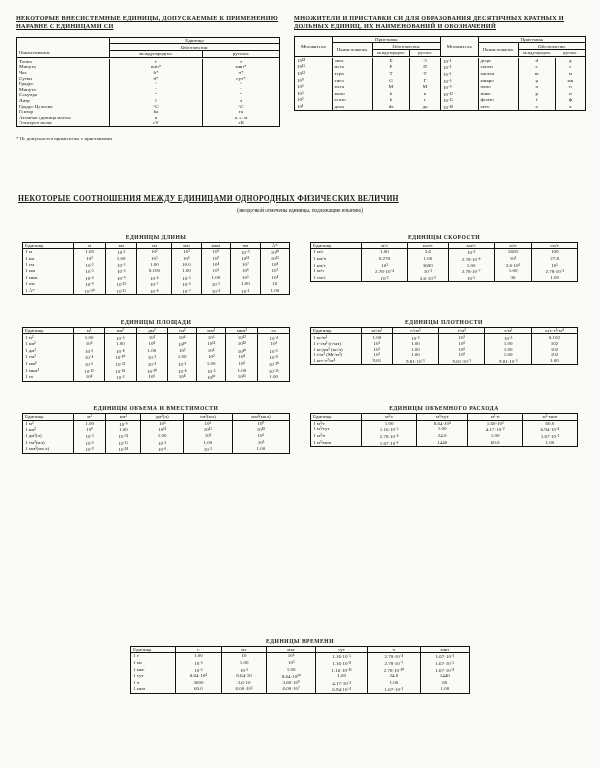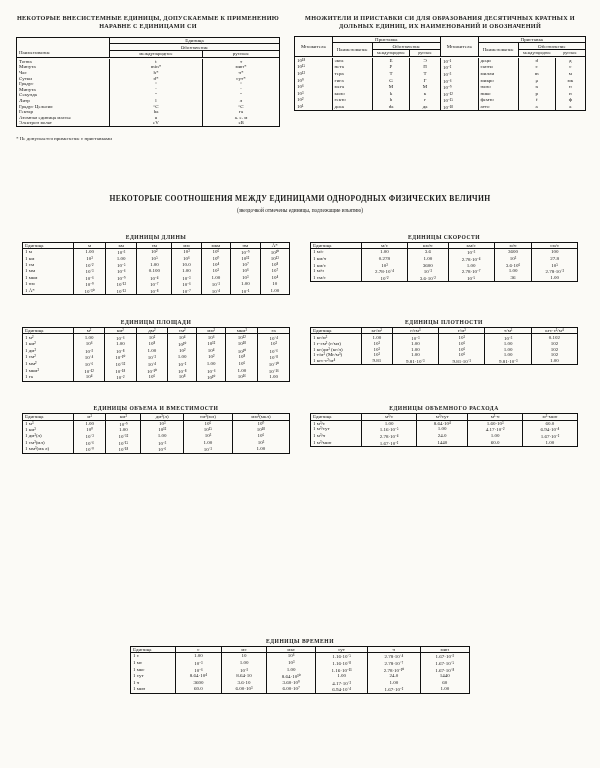--- a/index.html
+++ b/index.html
@@ -9,22 +9,22 @@
     font-family:"Liberation Serif", serif;
     color:#1a1a1a;
     font-size:5.4px;
     overflow:hidden;
   }
   .page{position:relative;width:600px;height:768px;padding:0;box-sizing:border-box;}
   .row{display:flex;}
 
   .blk{position:absolute;}
   .ttl{
-    text-align:center;font-weight:bold;font-size:6.2px;
-    letter-spacing:.3px;line-height:1.35;text-transform:uppercase;
+    text-align:left;font-weight:bold;font-size:6.2px;
+    letter-spacing:.3px;line-height:1.35;text-transform:uppercase;text-decoration:underline;
   }
   .subttl{text-align:center;font-size:5.4px;line-height:1.3;}
   table{border-collapse:collapse;width:100%;font-size:5.0px;}
   table.bx{border:1px solid #111;}
   table.bx th, table.bx td{padding:0.3px 2px;vertical-align:top;}
   .bt{border-top:1px solid #111;}
   .bb{border-bottom:1px solid #111;}
   .br{border-right:1px solid #111;}
   .ctr{text-align:center;}
   .lft{text-align:left;}

